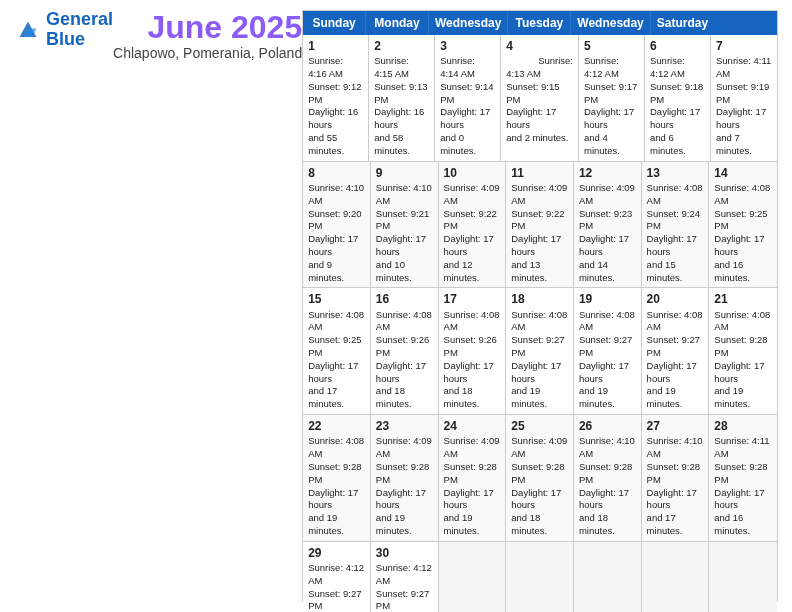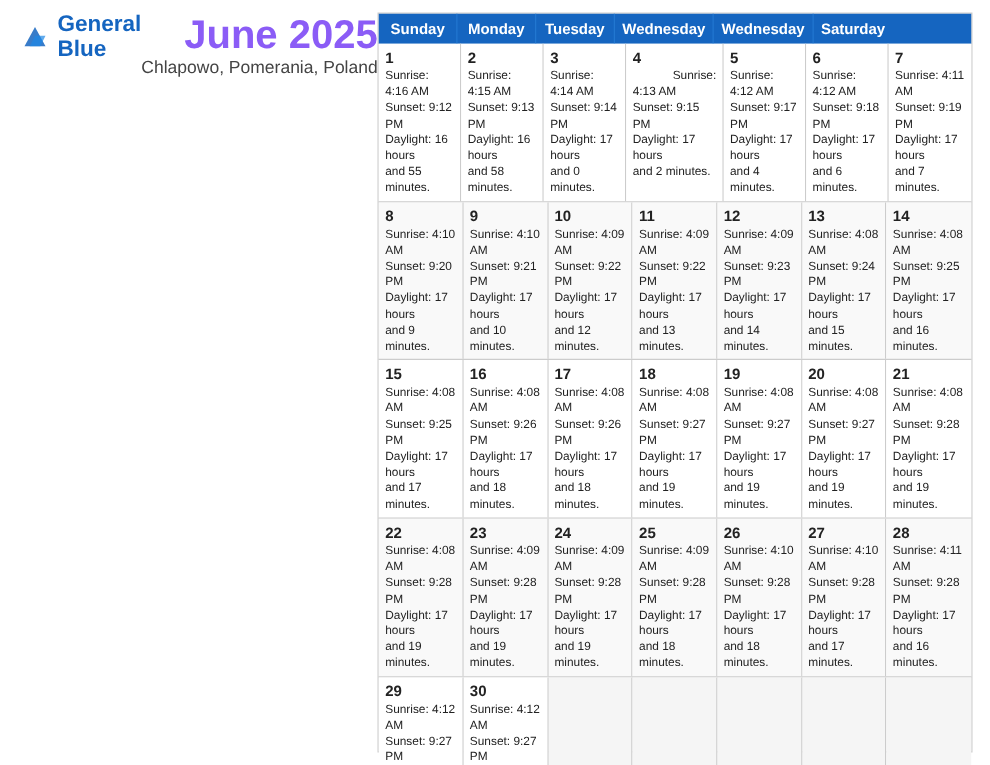--- a/index.html
+++ b/index.html
@@ -127,22 +127,22 @@
     <div class="title-block">
       <div class="main-title">June 2025</div>
       <div class="subtitle">Chlapowo, Pomerania, Poland</div>
     </div>
   </div>
 
   <div class="calendar">
     <div class="cal-header">
       <div class="cal-header-cell">Sunday</div>
       <div class="cal-header-cell">Monday</div>
+      <div class="cal-header-cell">Wednesday</div>
       <div class="cal-header-cell">Tuesday</div>
-      <div class="cal-header-cell">Wednesday</div>
       <div class="cal-header-cell">Wednesday</div>
       <div class="cal-header-cell">Saturday</div>
     </div>
     <div class="cal-body" id="cal-body">
     <div class="cal-row">
           <div class="cal-cell"><span class="day-num">1</span><span style="white-space: pre-line;">Sunrise: 4:16 AM
 Sunset: 9:12 PM
 Daylight: 16 hours
 and 55 minutes.</span></div>
           <div class="cal-cell"><span class="day-num">2</span><span style="white-space: pre-line; text-align: right;">Sunrise: 4:15 AM

